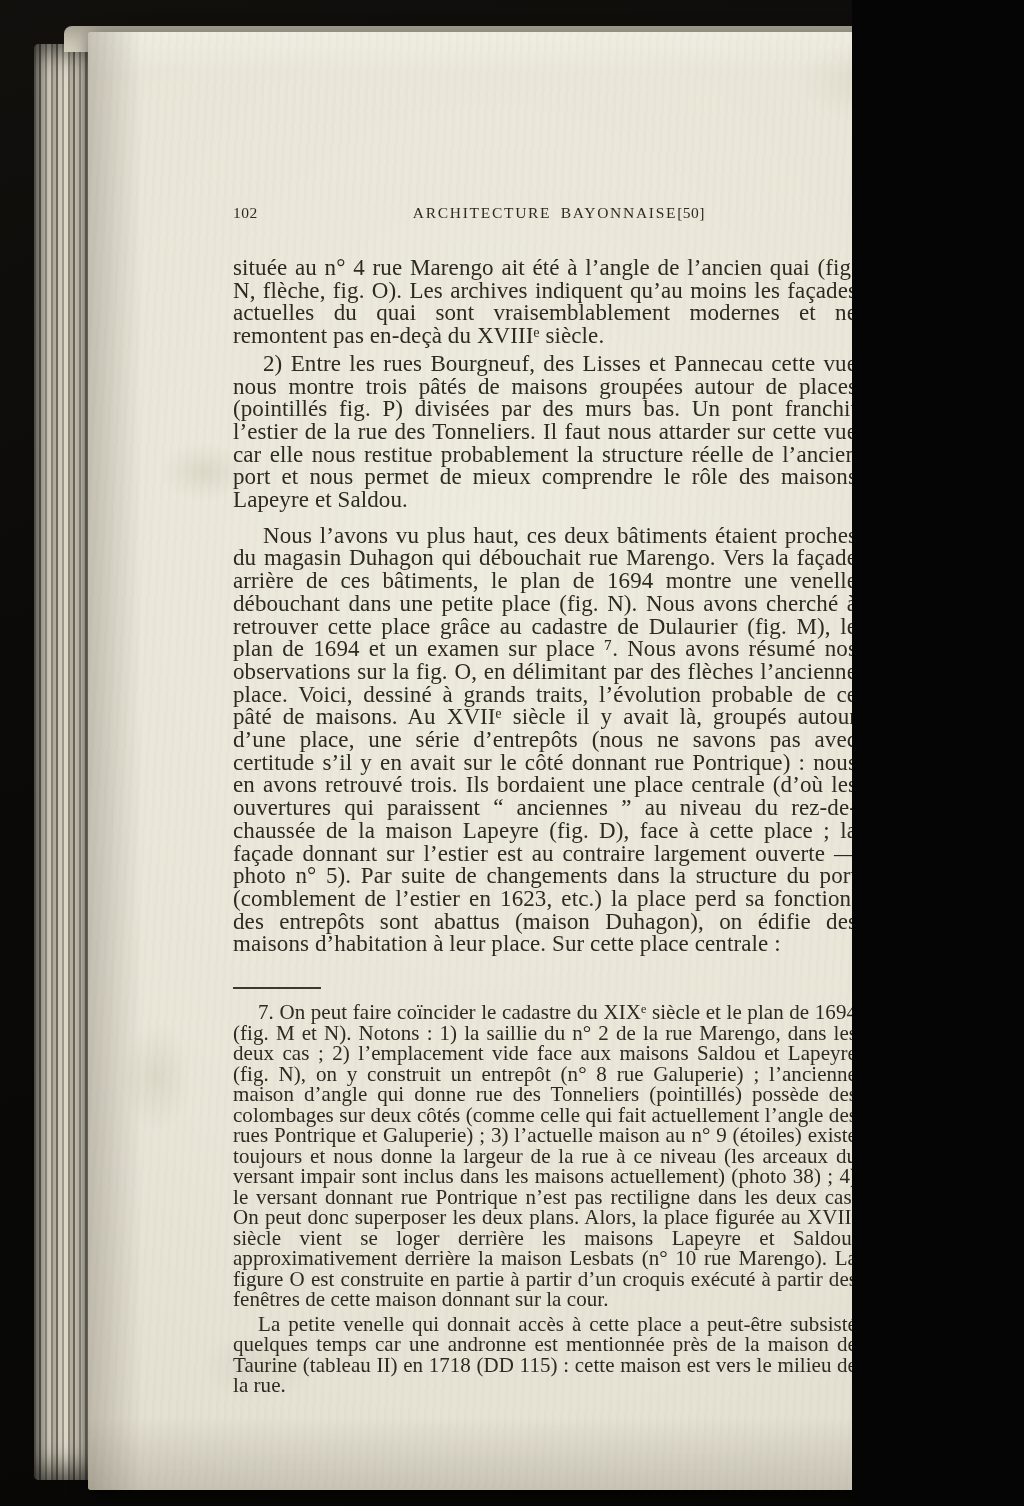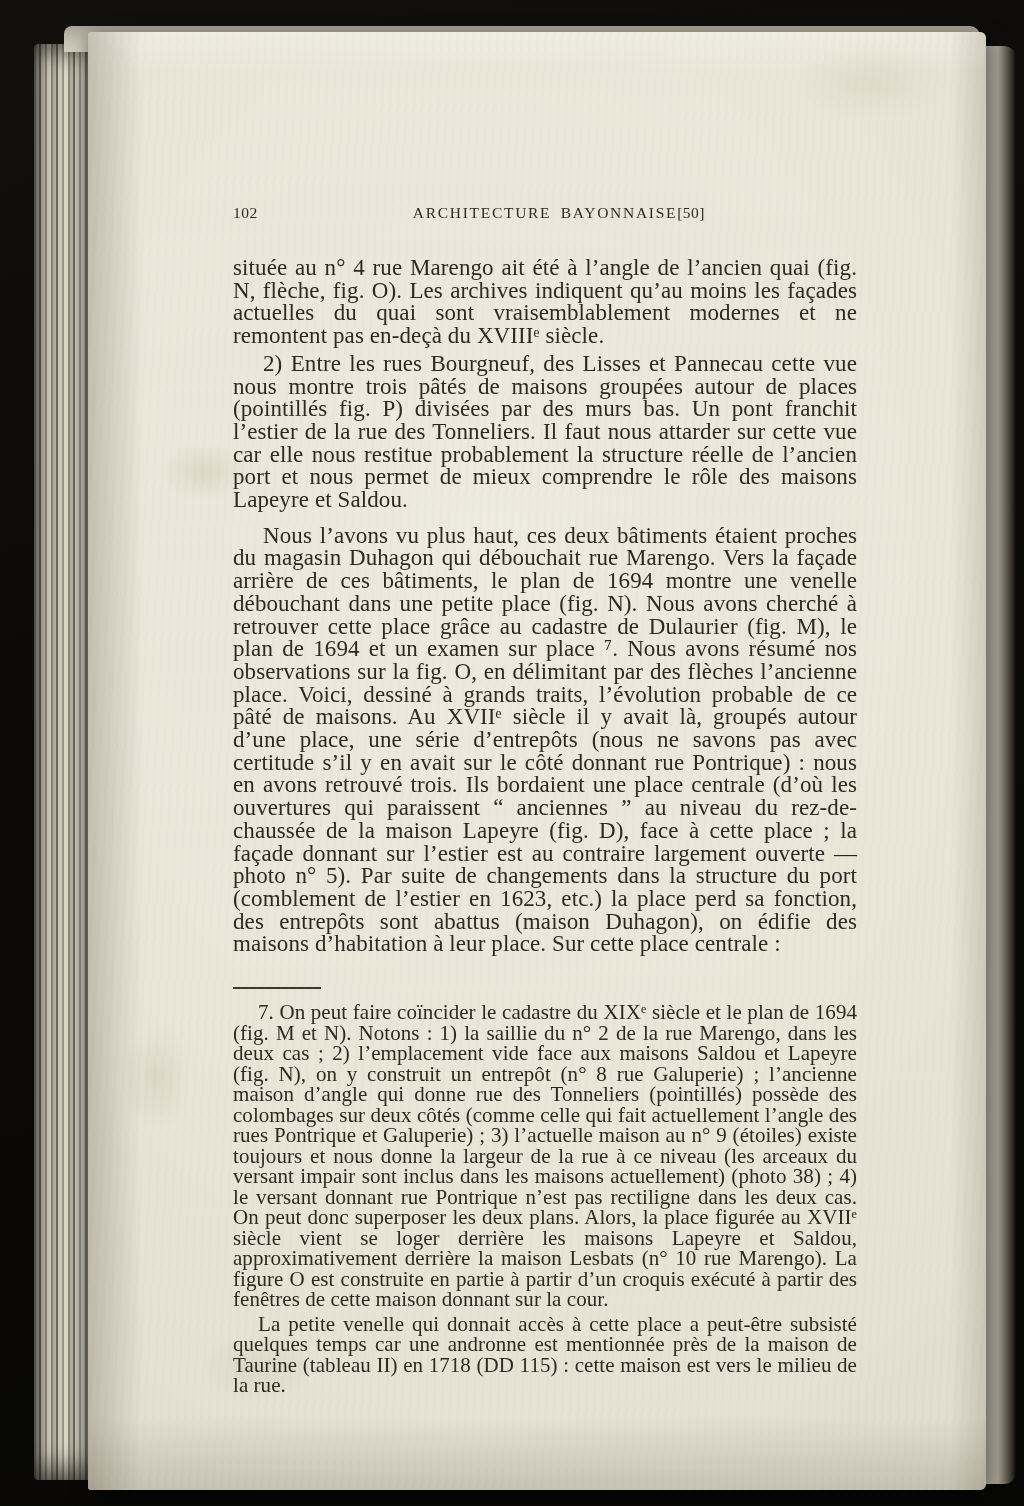--- a/index.html
+++ b/index.html
@@ -4,21 +4,21 @@
 <style>
   * { margin: 0; padding: 0; box-sizing: border-box; }
   html, body { width: 1024px; height: 1506px; }
   body {
     background: #050505;
     font-family: "Liberation Serif", "DejaVu Serif", serif;
     overflow: hidden;
   }
   .scene {
     position: relative;
-    width: 1024px; height: 1506px;
+    width: 852px; height: 1506px;
     background: linear-gradient(160deg, #12100d 0%, #0a0908 45%, #070706 100%);
     overflow: hidden;
   }
   
   .page-stack-left {
     position: absolute; left: 34px; top: 44px; width: 60px; height: 1436px;
     background: repeating-linear-gradient(90deg,
       #8f8a7b 0 2px, #b9b4a5 2px 5px, #6f6a5d 5px 7px,
       #cfcaba 7px 11px, #9b9687 11px 13px, #dcd7c7 13px 17px);
     border-radius: 5px 0 0 5px;

